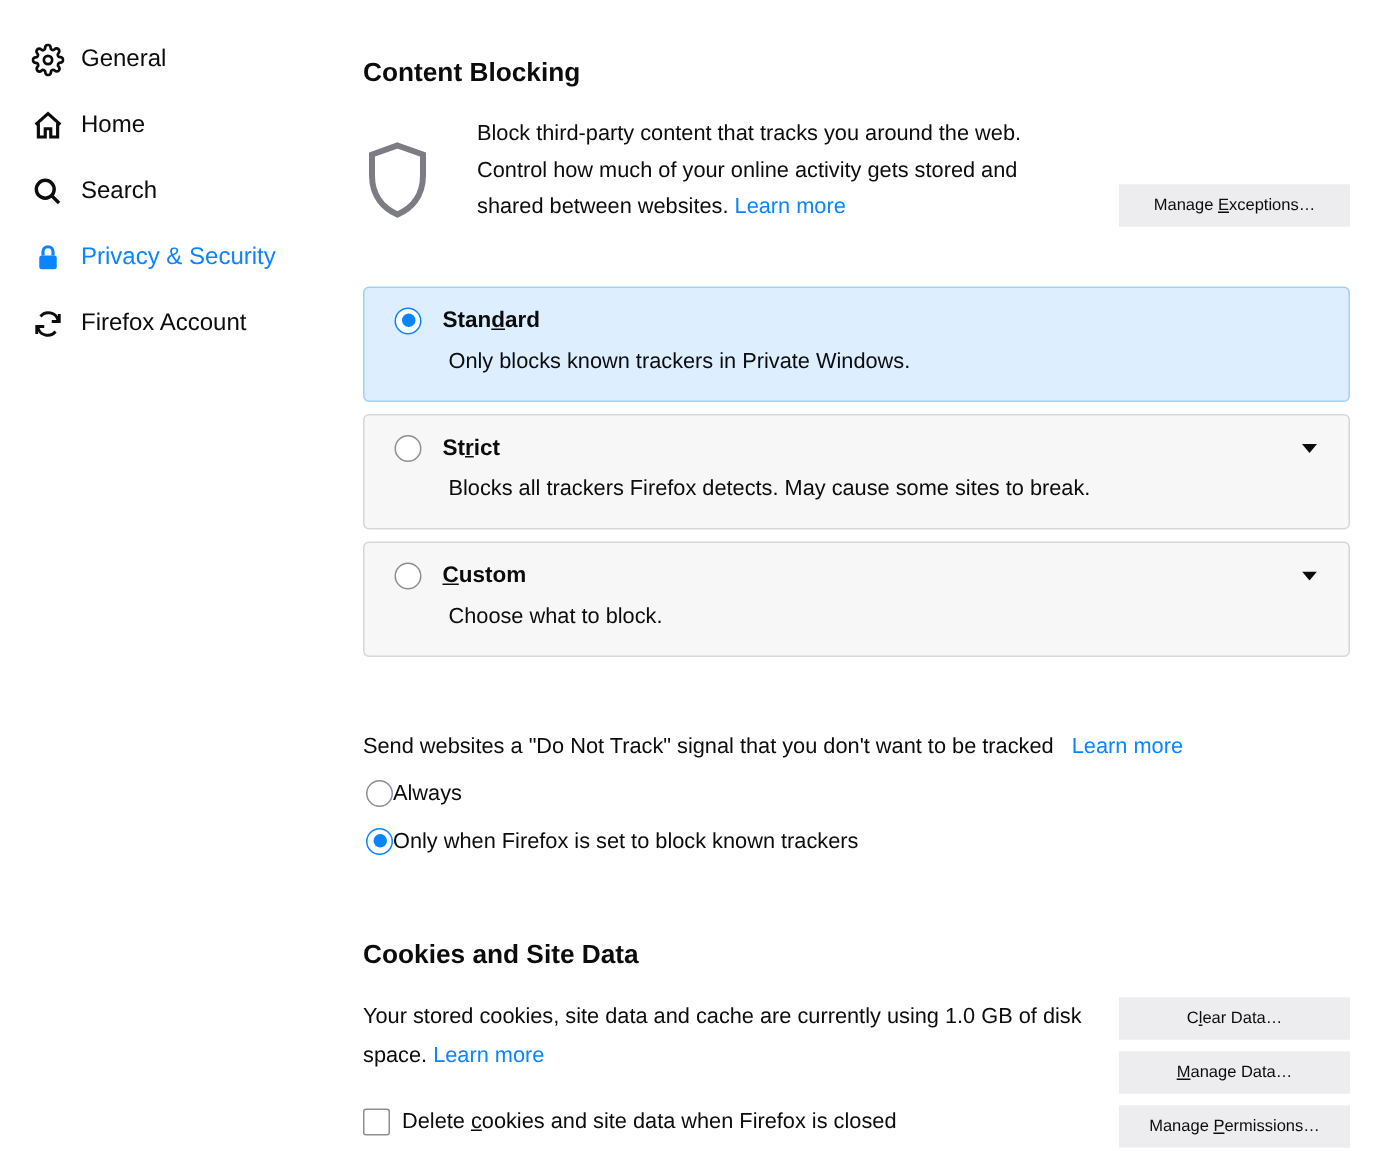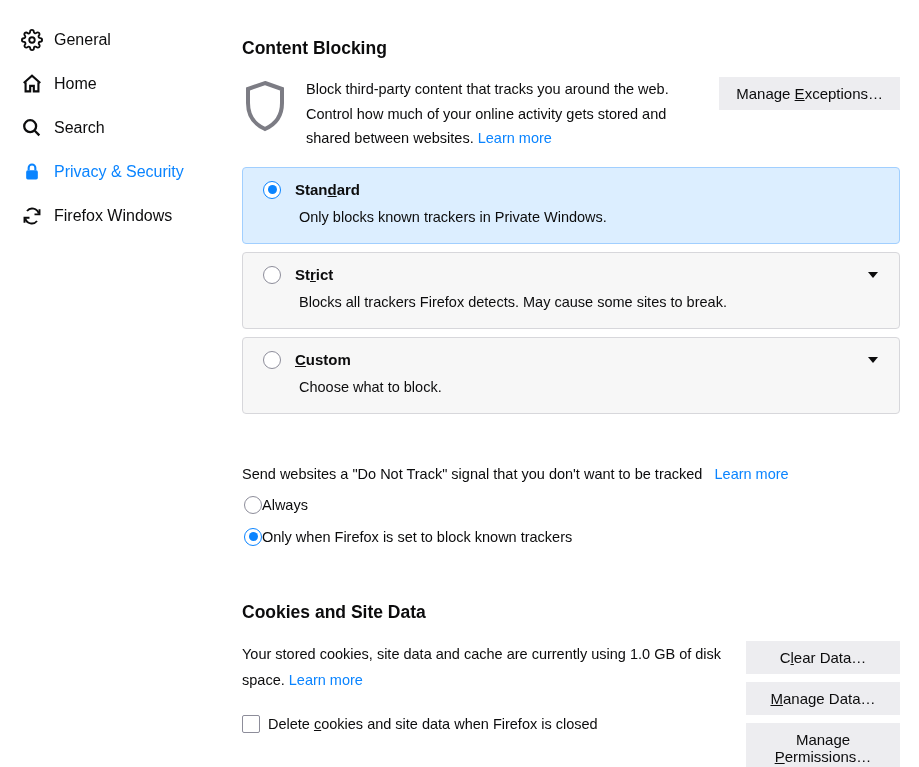--- a/index.html
+++ b/index.html
@@ -21,27 +21,27 @@
 }
 .sidebar-item.active { color: #0a84ff; }
 .sidebar-item .icon {
   width: 24px; height: 24px; display: flex;
   align-items: center; justify-content: center; flex-shrink: 0;
 }
 .main {
   flex: 1; padding: 38px 18px 0 24px; max-width: 700px;
 }
 h2.section-title { font-size: 17.5px; font-weight: 700; margin-bottom: 18px; }
-.section-head { display: flex; align-items: flex-start; gap: 18px; margin-bottom: 16px; }
+.section-head { display: flex; align-items: flex-end; gap: 30px; margin-bottom: 40px; }
 .shield { flex-shrink: 0; margin-top: 2px; }
 .section-desc { flex: 1; font-size: 14.5px; line-height: 1.7; color: #0c0c0d; }
 .link { color: #0a84ff; cursor: pointer; text-decoration: none; }
 .btn {
   background: #ededf0; border: 1px solid #ededf0; padding: 7px 16px;
-  font-size: 15px; font-family: inherit; color: #0c0c0d; cursor: pointer;
+  font-size: 11px; font-family: inherit; color: #0c0c0d; cursor: pointer;
   min-width: 154px; text-align: center;
 }
 .option-card {
   border: 1px solid #d7d7db; border-radius: 4px; padding: 13px 20px 18px 20px;
   margin-bottom: 8px; background: #f7f7f7; position: relative;
 }
 .option-card.selected { background: #dceeff; border-color: #a1cfff; }
 .option-head { display: flex; align-items: center; gap: 14px; }
 .radio {
   width: 18px; height: 18px; border-radius: 50%;
@@ -118,21 +118,21 @@
     </div>
     <div class="sidebar-item">
       <span class="icon">
         <svg width="20" height="20" viewBox="0 0 24 24" fill="none" stroke="#0c0c0d" stroke-width="2.3">
             <path d="M21 4 v6 h-6"></path>
             <path d="M3 20 v-6 h6"></path>
             <path d="M20 9 A8 8 0 0 0 6 6"></path>
             <path d="M4 15 A8 8 0 0 0 18 18"></path>
           </svg>
       </span>
-      <span>Firefox Windows</span>
+      <span>Firefox Account</span>
     </div>
   </nav>
 
   <main class="main">
     <h2 class="section-title">Content Blocking</h2>
     <div class="section-head">
       <span class="shield">
         <svg width="46" height="54" viewBox="0 0 46 54" fill="none" stroke="#7c7c84" stroke-width="4">
             <path d="M23 4 L40 10 V24 C40 38 32 46 23 50 C14 46 6 38 6 24 V10 Z"></path>
           </svg>

